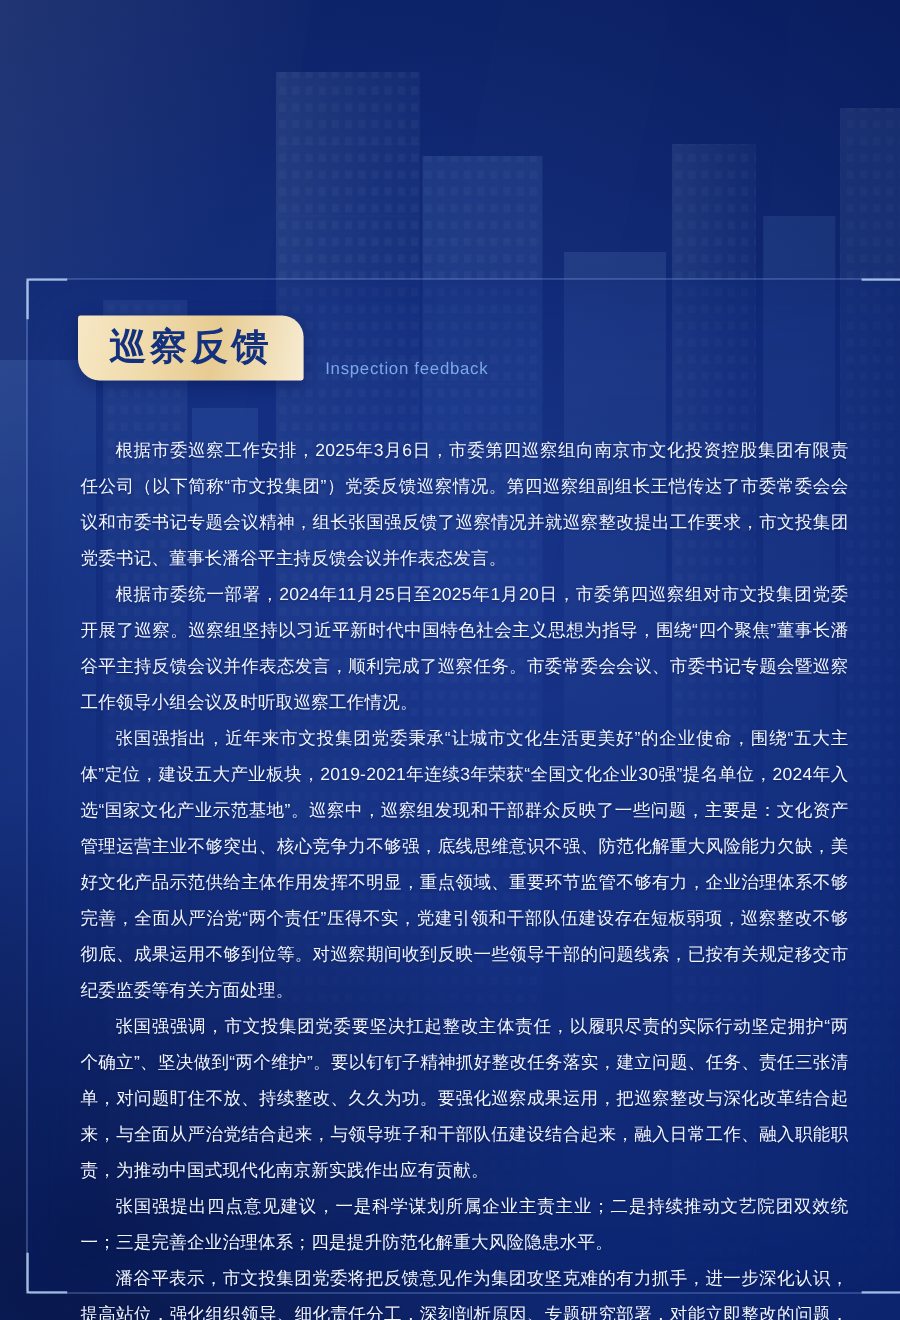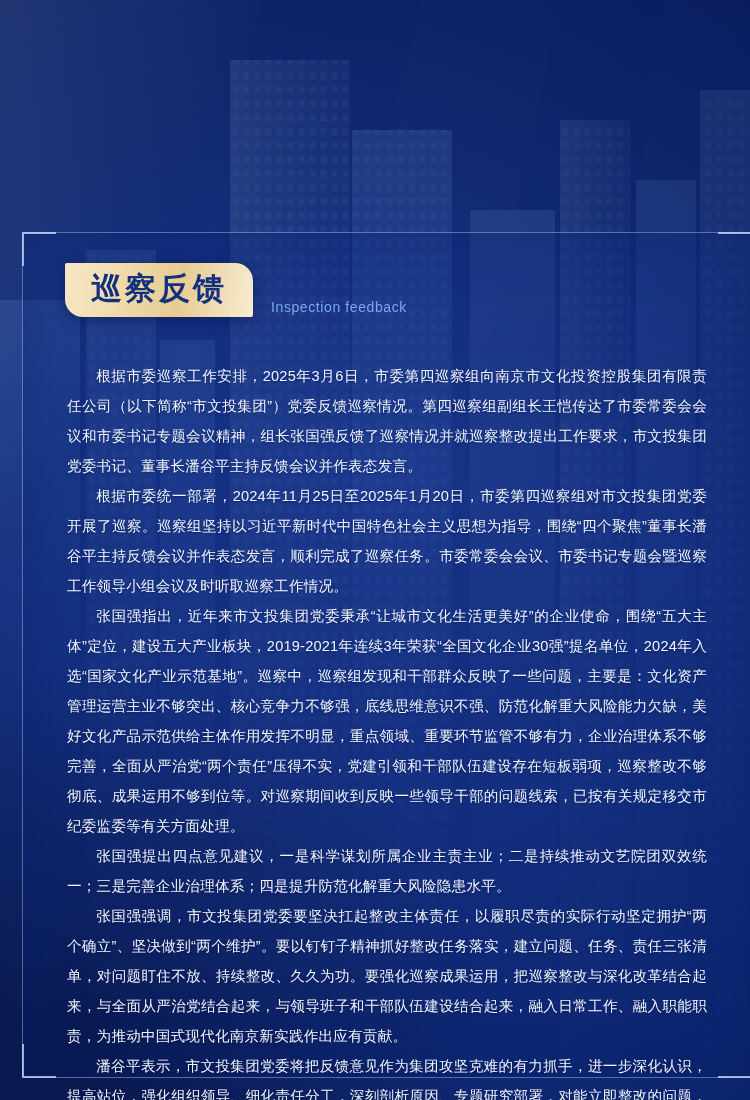--- a/index.html
+++ b/index.html
@@ -193,18 +193,18 @@
     <div class="title-badge">
       <div class="title-cn">巡察反馈</div>
     </div>
     <div class="title-en">Inspection feedback</div>
   </div>
 
   <div class="body-text">
     <p>根据市委巡察工作安排，2025年3月6日，市委第四巡察组向南京市文化投资控股集团有限责任公司（以下简称“市文投集团”）党委反馈巡察情况。第四巡察组副组长王恺传达了市委常委会会议和市委书记专题会议精神，组长张国强反馈了巡察情况并就巡察整改提出工作要求，市文投集团党委书记、董事长潘谷平主持反馈会议并作表态发言。</p>
     <p>根据市委统一部署，2024年11月25日至2025年1月20日，市委第四巡察组对市文投集团党委开展了巡察。巡察组坚持以习近平新时代中国特色社会主义思想为指导，围绕“四个聚焦”董事长潘谷平主持反馈会议并作表态发言，顺利完成了巡察任务。市委常委会会议、市委书记专题会暨巡察工作领导小组会议及时听取巡察工作情况。</p>
     <p>张国强指出，近年来市文投集团党委秉承“让城市文化生活更美好”的企业使命，围绕“五大主体”定位，建设五大产业板块，2019-2021年连续3年荣获“全国文化企业30强”提名单位，2024年入选“国家文化产业示范基地”。巡察中，巡察组发现和干部群众反映了一些问题，主要是：文化资产管理运营主业不够突出、核心竞争力不够强，底线思维意识不强、防范化解重大风险能力欠缺，美好文化产品示范供给主体作用发挥不明显，重点领域、重要环节监管不够有力，企业治理体系不够完善，全面从严治党“两个责任”压得不实，党建引领和干部队伍建设存在短板弱项，巡察整改不够彻底、成果运用不够到位等。对巡察期间收到反映一些领导干部的问题线索，已按有关规定移交市纪委监委等有关方面处理。</p>
+    <p>张国强强调，市文投集团党委要坚决扛起整改主体责任，以履职尽责的实际行动坚定拥护“两个确立”、坚决做到“两个维护”。要以钉钉子精神抓好整改任务落实，建立问题、任务、责任三张清单，对问题盯住不放、持续整改、久久为功。要强化巡察成果运用，把巡察整改与深化改革结合起来，与全面从严治党结合起来，与领导班子和干部队伍建设结合起来，融入日常工作、融入职能职责，为推动中国式现代化南京新实践作出应有贡献。</p>
     <p>张国强提出四点意见建议，一是科学谋划所属企业主责主业；二是持续推动文艺院团双效统一；三是完善企业治理体系；四是提升防范化解重大风险隐患水平。</p>
-    <p>张国强强调，市文投集团党委要坚决扛起整改主体责任，以履职尽责的实际行动坚定拥护“两个确立”、坚决做到“两个维护”。要以钉钉子精神抓好整改任务落实，建立问题、任务、责任三张清单，对问题盯住不放、持续整改、久久为功。要强化巡察成果运用，把巡察整改与深化改革结合起来，与全面从严治党结合起来，与领导班子和干部队伍建设结合起来，融入日常工作、融入职能职责，为推动中国式现代化南京新实践作出应有贡献。</p>
     <p>潘谷平表示，市文投集团党委将把反馈意见作为集团攻坚克难的有力抓手，进一步深化认识，提高站位，强化组织领导、细化责任分工，深刻剖析原因、专题研究部署，对能立即整改的问题，做到即改即改“销号”；对涉及面广、比较复杂、需要一定时间整改的问题，及时制定整改计划，逐项推进整改工作落实。坚持把整改成果与加强党风廉政建设结合起来、与深化国企改革结合起来、与推动高质量发展结合起来，全力推进集团各项工作迈上新台阶、实现新发展，为南京文化建设作出更大贡献。</p>
 
   </div>
 </div>
 
 </body></html>

